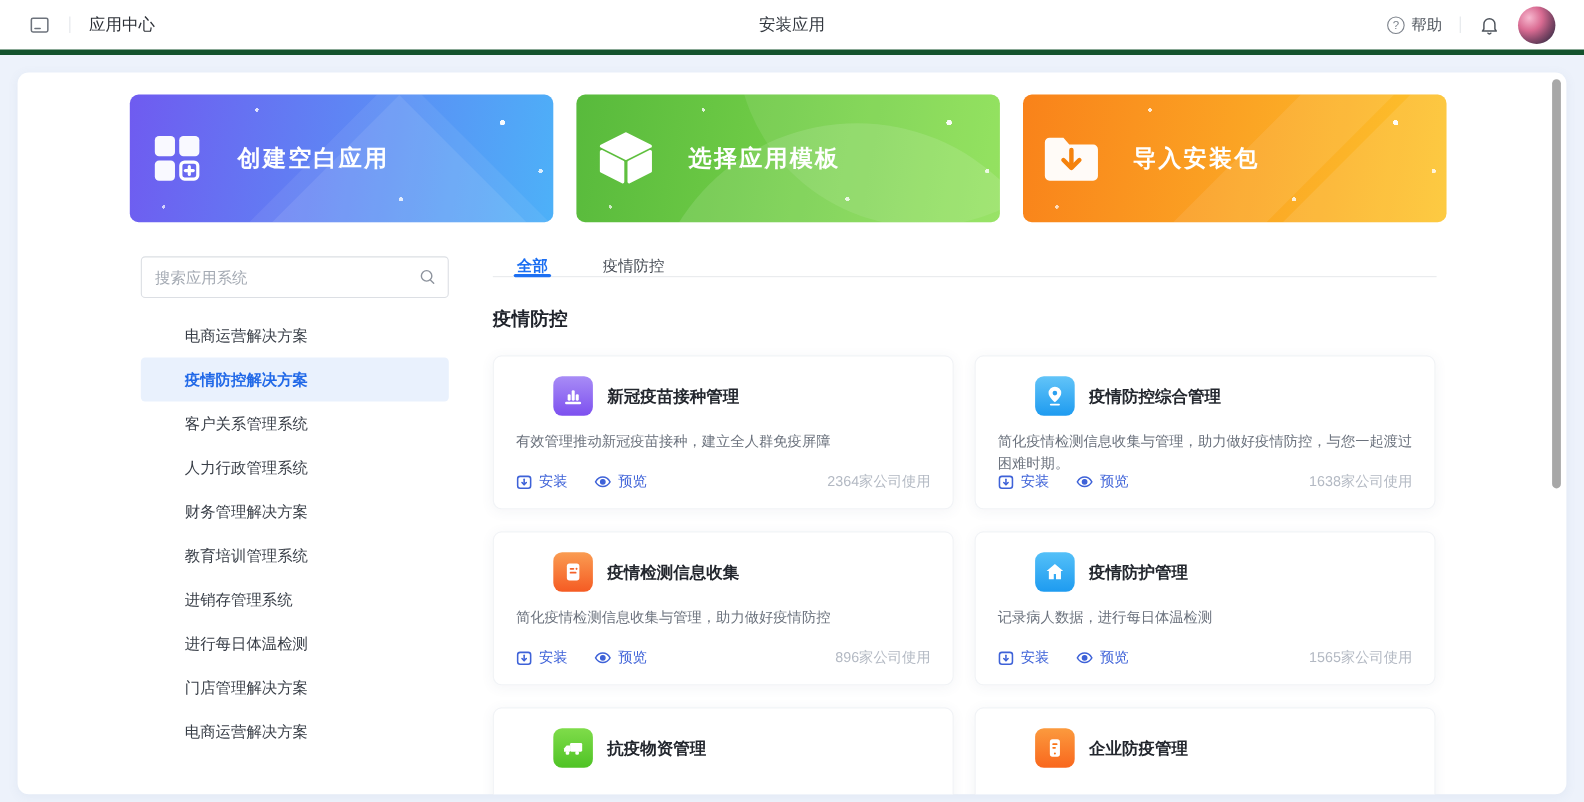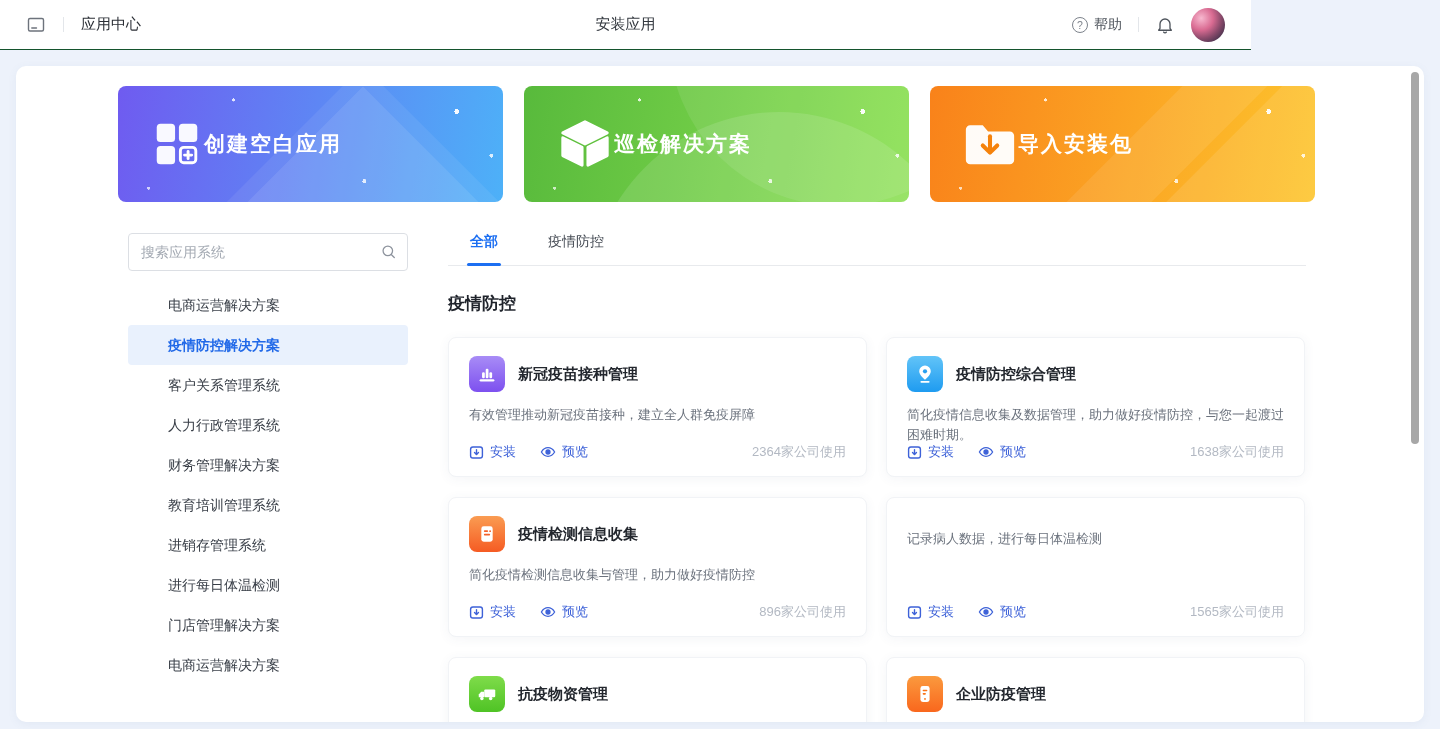--- a/index.html
+++ b/index.html
@@ -1,41 +1,41 @@
 <!DOCTYPE html>
 <html><head>
 <meta charset="utf-8">
 <style>
   * { margin:0; padding:0; box-sizing:border-box; }
   html,body { width:1440px; height:729px; overflow:hidden;
     font-family:"Liberation Sans","DejaVu Sans",sans-serif; background:#edf2fb; }
 
   
-  .header { position:absolute; top:0; left:0; width:1251px; height:50px; background:#fff;
-    border-bottom:1px solid #14532d; display:flex; align-items:center; }
+  .header { position:absolute; top:0; left:0; width:1440px; height:50px; background:#fff;
+    border-bottom:5px solid #14532d; display:flex; align-items:center; }
   .header-left { display:flex; align-items:center; padding-left:26px; gap:17px; }
   .app-name { font-size:15px; color:#2b2f36; }
   .v-sep { width:1px; height:15px; background:#e3e6ea; }
   .page-title { position:absolute; left:0; right:0; text-align:center; font-size:15px; color:#33383f; }
   .header-right { margin-left:auto; display:flex; align-items:center; gap:16px; padding-right:26px; position:relative; }
   .help { display:flex; align-items:center; gap:6px; font-size:14px; color:#4e545c; cursor:pointer; }
   .qmark { width:16px; height:16px; border:1.3px solid #7d838c; border-radius:50%; font-size:10.5px; color:#7d838c;
     display:flex; align-items:center; justify-content:center; }
   .avatar { width:34px; height:34px; border-radius:50%;
     background:radial-gradient(circle at 30% 30%, #f7b8cf, #d96b92 35%, #8a4a6b 60%, #40304a 85%, #241c2b); }
 
   
   .panel { position:absolute; left:16px; top:66px; width:1408px; height:656px; background:#fff;
     border-radius:10px; overflow:hidden; box-shadow:0 2px 10px rgba(90,110,150,.07); }
   .scroll-thumb { position:absolute; right:5px; top:6px; width:8px; height:372px; border-radius:4px; background:#a7a7a7; z-index:9; }
 
   
   .banners { position:absolute; left:102px; top:20px; display:flex; gap:21px; }
   .banner { width:385px; height:116px; border-radius:8px; display:flex; align-items:center;
-    padding-left:32px; cursor:pointer; position:relative; overflow:hidden; }
+    padding-left:16px; gap:28px; cursor:pointer; position:relative; overflow:hidden; }
   .banner-label { font-size:21px; font-weight:bold; color:#fff; letter-spacing:2px; z-index:2; }
   .banner-icon { z-index:2; display:flex; }
   .banner.blue  { background:linear-gradient(100deg,#6f5bf0 0%,#4db1f8 100%); }
   .banner.green { background:linear-gradient(100deg,#58ba3c 0%,#8be052 100%); }
   .banner.orange{ background:linear-gradient(100deg,#f9821a 0%,#fdc52d 100%); }
   .banner .dots { position:absolute; inset:0;
     background-image:
       radial-gradient(circle 2.5px at 88% 22%, rgba(255,255,255,.95) 97%, transparent),
       radial-gradient(circle 2px  at 64% 82%, rgba(255,255,255,.8) 97%, transparent),
       radial-gradient(circle 1.6px at 30% 12%, rgba(255,255,255,.8) 97%, transparent),
@@ -57,30 +57,30 @@
   .search-input::placeholder { color:#a4aab3; }
   .search-icon { position:absolute; right:11px; top:10px; }
   .side-list { margin-top:14px; }
   .side-item { height:40px; line-height:40px; padding-left:40px; font-size:14px; color:#383e47;
     border-radius:4px; cursor:pointer; white-space:nowrap; }
   .side-item.active { background:#e9f1fd; color:#2169e8; font-weight:bold; }
 
   
   .content { position:absolute; left:432px; top:167px; width:858px; }
   .tabs { display:flex; gap:50px; padding-left:22px; border-bottom:1px solid #e8eaed; }
-  .tab { font-size:14px; color:#464c55; padding-bottom:14px; position:relative; cursor:pointer; }
+  .tab { font-size:14px; color:#464c55; position:relative; cursor:pointer; }
   .tab.active { color:#1c6ff2; font-weight:bold; }
   .tab.active::after { content:""; position:absolute; left:50%; transform:translateX(-50%);
     bottom:-1px; width:34px; height:3px; border-radius:2px; background:#1c6ff2; }
   .section-title { margin-top:26px; font-size:17px; font-weight:bold; color:#1f232b; }
 
   .cards-grid { margin-top:22px; display:grid; grid-template-columns:419px 419px; column-gap:19px; row-gap:20px; }
   .card { width:419px; height:140px; background:#fff; border:1px solid #f1f3f6; border-radius:8px;
     box-shadow:0 2px 12px rgba(60,80,120,.06); padding:18px 20px; position:relative; }
-  .card-head { display:flex; align-items:center; gap:13px; }
+  .card-head { display:flex; align-items:center; gap:13px;margin-left:34px; }
   .app-icon { width:36px; height:36px; border-radius:8px; display:flex; align-items:center; justify-content:center; flex:none; }
   .card-title { font-size:15px; font-weight:bold; color:#23272e; }
   .card-desc { margin-top:13px; font-size:13px; color:#6b727d; line-height:20px; }
   .card-foot { position:absolute; left:20px; right:20px; bottom:15px; display:flex; align-items:center; gap:24px; }
   .card-link { display:flex; align-items:center; gap:6px; font-size:13px; color:#3e62d8; cursor:pointer; }
   .usage { margin-left:auto; font-size:13px; color:#b3b9c3; }
 </style>
 </head>
 <body>
 
@@ -136,21 +136,21 @@
       <span class="deco-a"></span>
         <span class="deco-b"></span>
         <span class="dots"></span>
       <span class="banner-icon">
         <svg width="58" height="58" viewBox="0 0 60 60" fill="#fff" stroke="#fff" stroke-width="3" stroke-linejoin="round">
           <polygon points="30,7 53,18.5 30,30 7,18.5"></polygon>
           <polygon points="7,23.5 27,33.5 27,52 7,42"></polygon>
           <polygon points="53,23.5 33,33.5 33,52 53,42"></polygon>
         </svg>
       </span>
-      <span class="banner-label">巡检解决方案</span>
+      <span class="banner-label">选择应用模板</span>
     </div>
     <div class="banner orange">
       <span class="deco-b"></span>
         <span class="deco-a"></span>
         <span class="dots"></span>
       <span class="banner-icon">
         <svg width="56" height="50" viewBox="0 0 58 50">
           <path d="M4 10 a4.5 4.5 0 0 1 4.5-4.5 h13 l5.5 6.5 h22.5 a4.5 4.5 0 0 1 4.5 4.5 v25 a4.5 4.5 0 0 1-4.5 4.5 h-41 a4.5 4.5 0 0 1-4.5-4.5 z" fill="#fff" opacity=".97"></path>
           <line x1="29" y1="17" x2="29" y2="33" stroke="#f5820c" stroke-width="4.2" stroke-linecap="round"></line>
           <polyline points="21.5,26.5 29,34 36.5,26.5" fill="none" stroke="#f5820c" stroke-width="4.2" stroke-linecap="round" stroke-linejoin="round"></polyline>
@@ -230,21 +230,21 @@
         <div class="card-head">
           <span class="app-icon" style="background: linear-gradient(rgb(98, 196, 248), rgb(30, 155, 240));">
             <svg width="22" height="22" viewBox="0 0 24 24" fill="#fff">
                 <path d="M12 2.8a6.3 6.3 0 0 1 6.3 6.3c0 4.3-6.3 9.2-6.3 9.2S5.7 13.4 5.7 9.1A6.3 6.3 0 0 1 12 2.8z"></path>
                 <circle cx="12" cy="9.1" r="2.3" fill="#2aa0f0"></circle>
                 <rect x="7" y="19.6" width="10" height="1.9" rx=".95"></rect>
               </svg>
           </span>
           <span class="card-title">疫情防控综合管理</span>
         </div>
-        <div class="card-desc">简化疫情信息收集及数据管理，助力做好疫情防控，与您一起渡过困难时期。</div>
+        <div class="card-desc">简化疫情检测信息收集与管理，助力做好疫情防控，与您一起渡过困难时期。</div>
         <div class="card-foot">
           <span class="card-link">
             <svg width="15" height="15" viewBox="0 0 16 16" fill="none" stroke="currentColor" stroke-width="1.5" stroke-linecap="round" stroke-linejoin="round">
                 <rect x="1.7" y="2.2" width="12.6" height="11.6" rx="2.4"></rect>
                 <line x1="8" y1="5" x2="8" y2="10"></line>
                 <polyline points="5.9,8.1 8,10.2 10.1,8.1"></polyline>
               </svg>
             <span>安装</span>
           </span>
           <span class="card-link">
@@ -285,20 +285,28 @@
                 <path d="M1.4 8s2.5-4.3 6.6-4.3S14.6 8 14.6 8s-2.5 4.3-6.6 4.3S1.4 8 1.4 8z"></path>
                 <circle cx="8" cy="8" r="2" fill="currentColor"></circle>
               </svg>
             <span>预览</span>
           </span>
           <span class="usage">896家公司使用</span>
         </div>
       </div>
 
       <div class="card">
+        <div class="card-head">
+          <span class="app-icon" style="background: linear-gradient(rgb(84, 192, 248), rgb(30, 155, 240));">
+            <svg width="22" height="22" viewBox="0 0 24 24" fill="#fff">
+                <path d="M12 4 3.8 10.9h2.2v8.2h4.9v-5h2.2v5h4.9v-8.2h2.2z"></path>
+              </svg>
+          </span>
+          <span class="card-title">疫情防护管理</span>
+        </div>
         <div class="card-desc">记录病人数据，进行每日体温检测</div>
         <div class="card-foot">
           <span class="card-link">
             <svg width="15" height="15" viewBox="0 0 16 16" fill="none" stroke="currentColor" stroke-width="1.5" stroke-linecap="round" stroke-linejoin="round">
                 <rect x="1.7" y="2.2" width="12.6" height="11.6" rx="2.4"></rect>
                 <line x1="8" y1="5" x2="8" y2="10"></line>
                 <polyline points="5.9,8.1 8,10.2 10.1,8.1"></polyline>
               </svg>
             <span>安装</span>
           </span>

